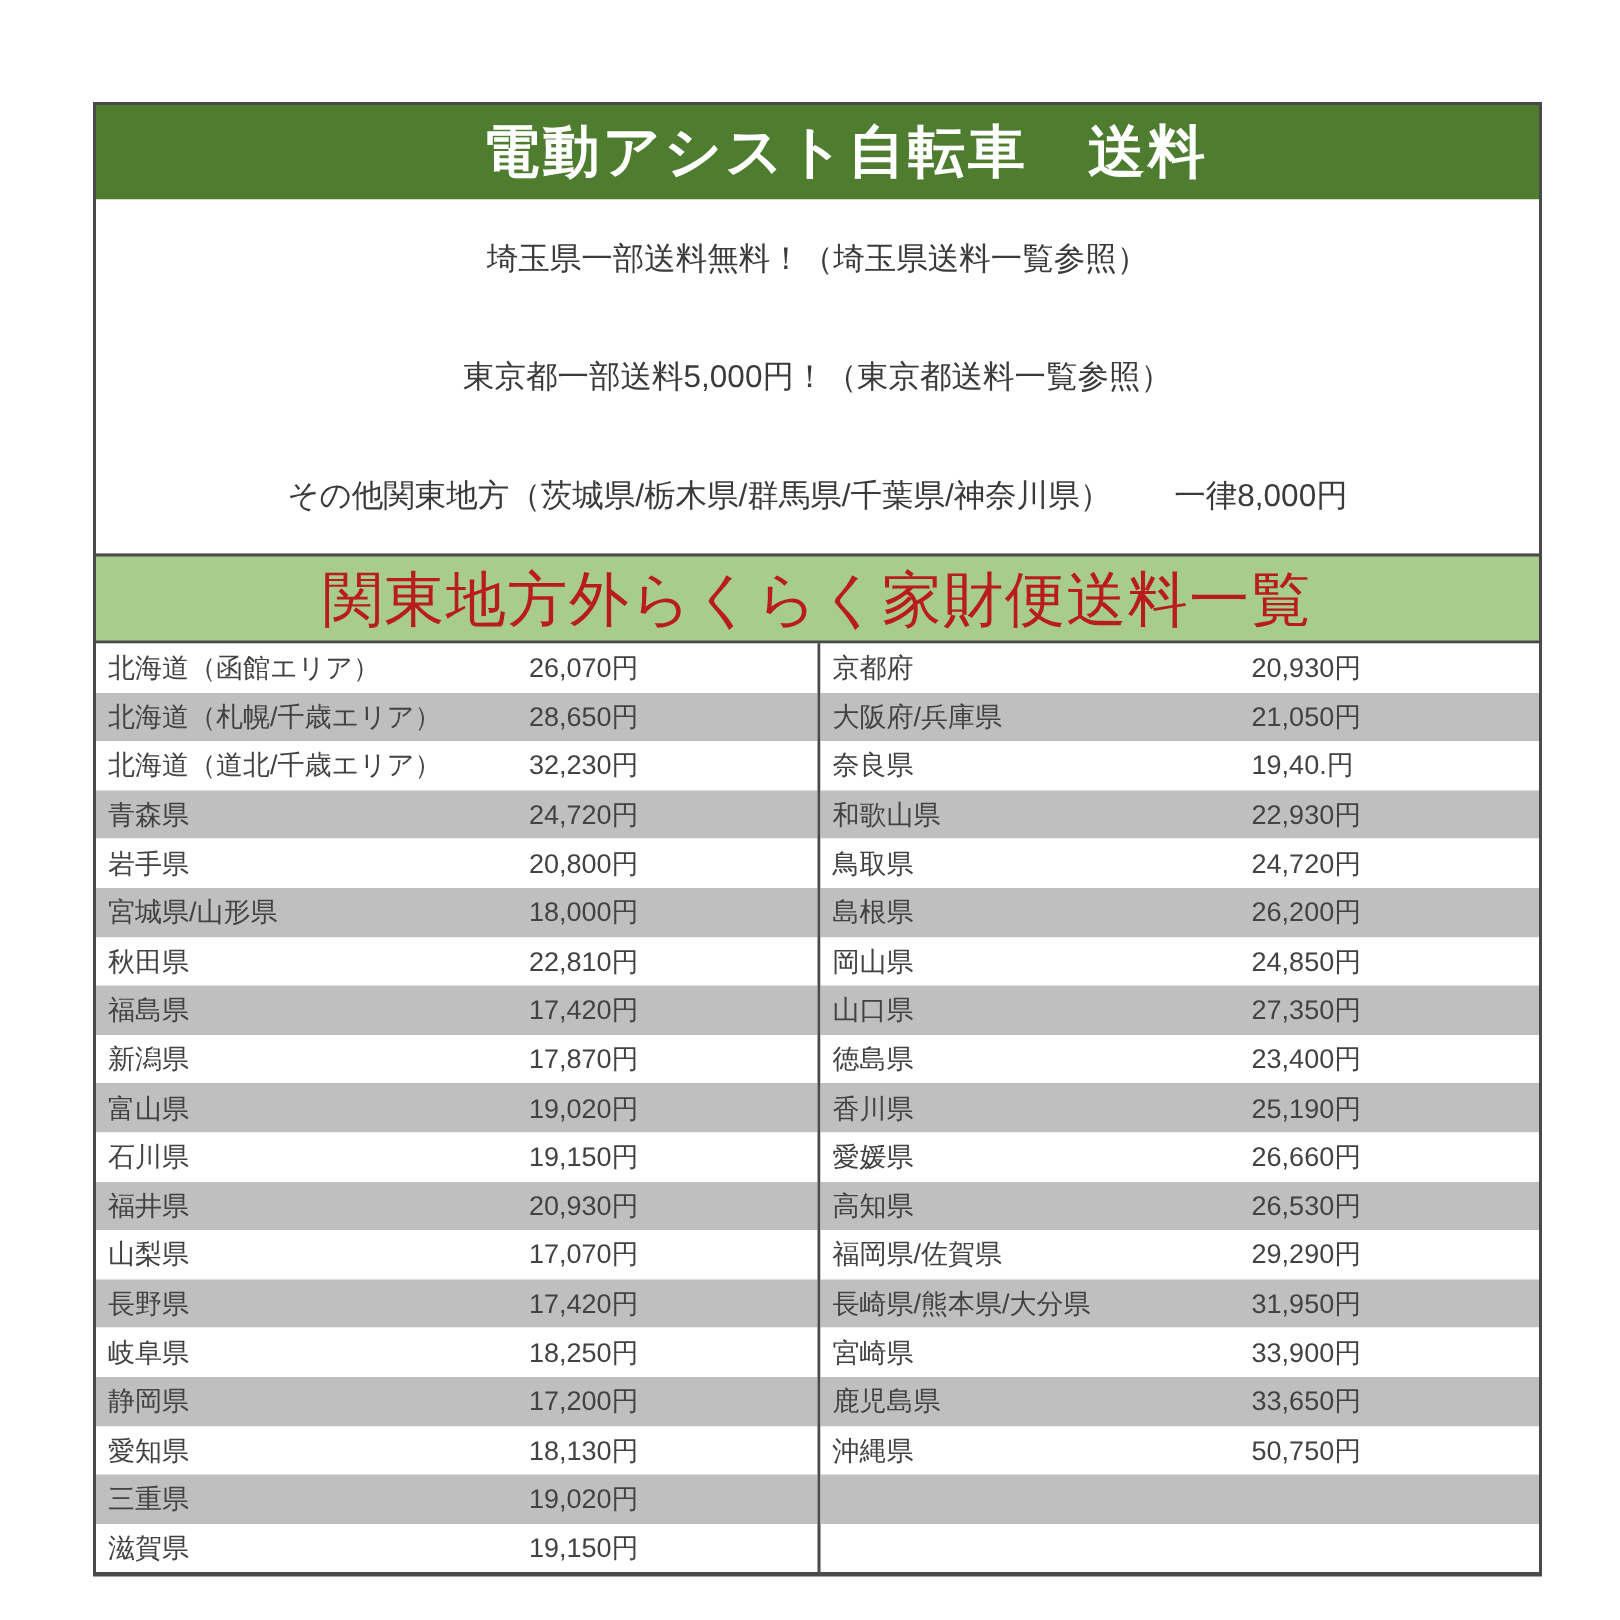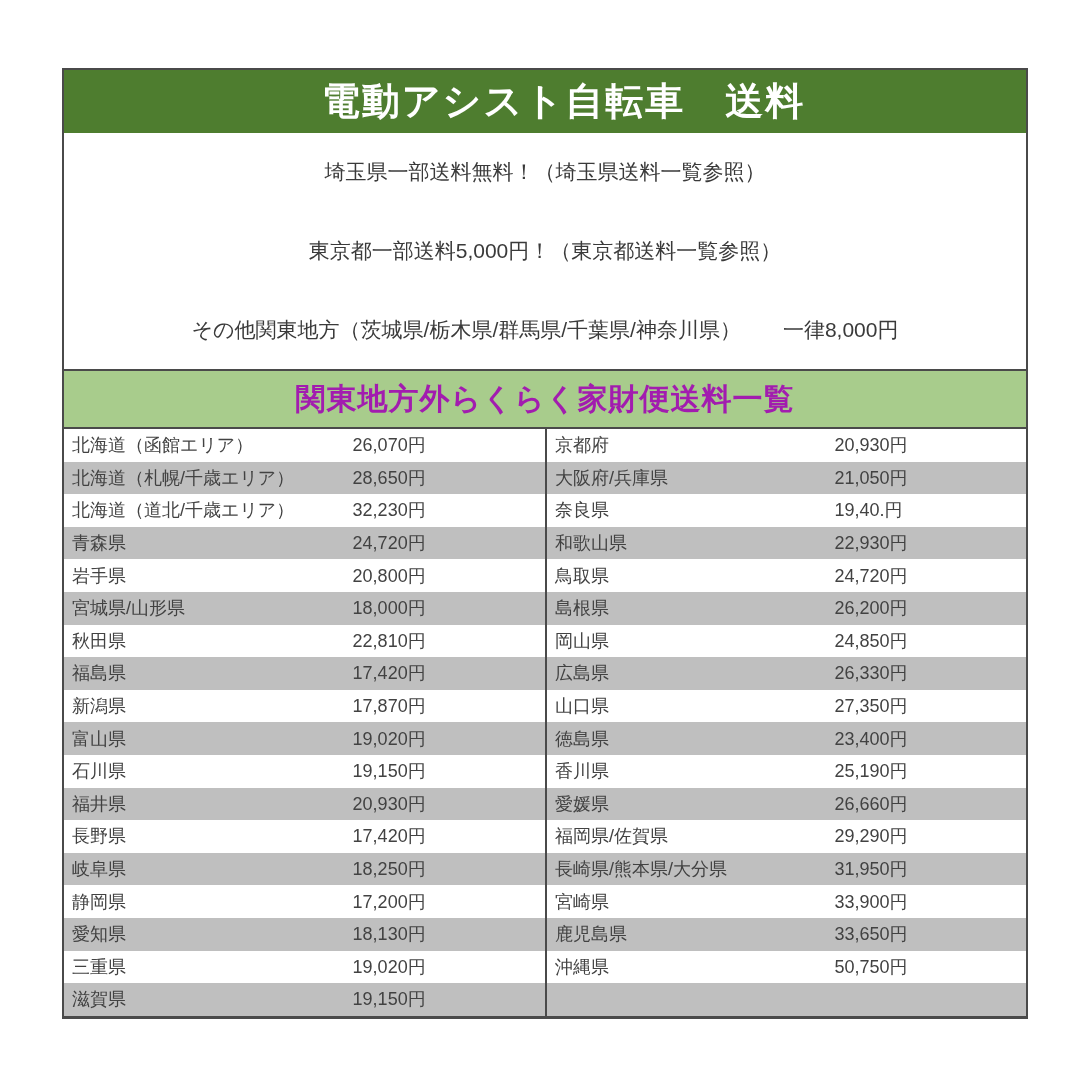--- a/index.html
+++ b/index.html
@@ -61,23 +61,23 @@
   .banner-light {
     height: 60px;
     background: var(--light-green);
     border-top: 2px solid var(--border-gray);
     border-bottom: 2px solid var(--border-gray);
     display: flex;
     align-items: center;
     justify-content: center;
   }
   .banner-light .subtitle {
-    color: #a21caf;
-    font-size: 30px;
-    font-weight: bold;
+    color: #b91c1c;
+    font-size: 40px;
+    font-weight: normal;
     letter-spacing: 1px;
   }
   .fee-table {
     display: flex;
     align-items: stretch;
   }
   .half {
     width: 50%;
   }
   .half.right {
@@ -168,20 +168,24 @@
         </div>
         <div class="row">
           <div class="cell name">石川県</div>
           <div class="cell price">19,150円</div>
         </div>
         <div class="row">
           <div class="cell name">福井県</div>
           <div class="cell price">20,930円</div>
         </div>
         <div class="row">
+          <div class="cell name">山梨県</div>
+          <div class="cell price">17,070円</div>
+        </div>
+        <div class="row">
           <div class="cell name">長野県</div>
           <div class="cell price">17,420円</div>
         </div>
         <div class="row">
           <div class="cell name">岐阜県</div>
           <div class="cell price">18,250円</div>
         </div>
         <div class="row">
           <div class="cell name">静岡県</div>
           <div class="cell price">17,200円</div>
@@ -222,40 +226,40 @@
         </div>
         <div class="row">
           <div class="cell name">島根県</div>
           <div class="cell price">26,200円</div>
         </div>
         <div class="row">
           <div class="cell name">岡山県</div>
           <div class="cell price">24,850円</div>
         </div>
         <div class="row">
-          <div class="cell name">広島県</div>
-          <div class="cell price">26,330円</div>
-        </div>
-        <div class="row">
           <div class="cell name">山口県</div>
           <div class="cell price">27,350円</div>
         </div>
         <div class="row">
           <div class="cell name">徳島県</div>
           <div class="cell price">23,400円</div>
         </div>
         <div class="row">
           <div class="cell name">香川県</div>
           <div class="cell price">25,190円</div>
         </div>
         <div class="row">
           <div class="cell name">愛媛県</div>
           <div class="cell price">26,660円</div>
         </div>
         <div class="row">
+          <div class="cell name">高知県</div>
+          <div class="cell price">26,530円</div>
+        </div>
+        <div class="row">
           <div class="cell name">福岡県/佐賀県</div>
           <div class="cell price">29,290円</div>
         </div>
         <div class="row">
           <div class="cell name">長崎県/熊本県/大分県</div>
           <div class="cell price">31,950円</div>
         </div>
         <div class="row">
           <div class="cell name">宮崎県</div>
           <div class="cell price">33,900円</div>

